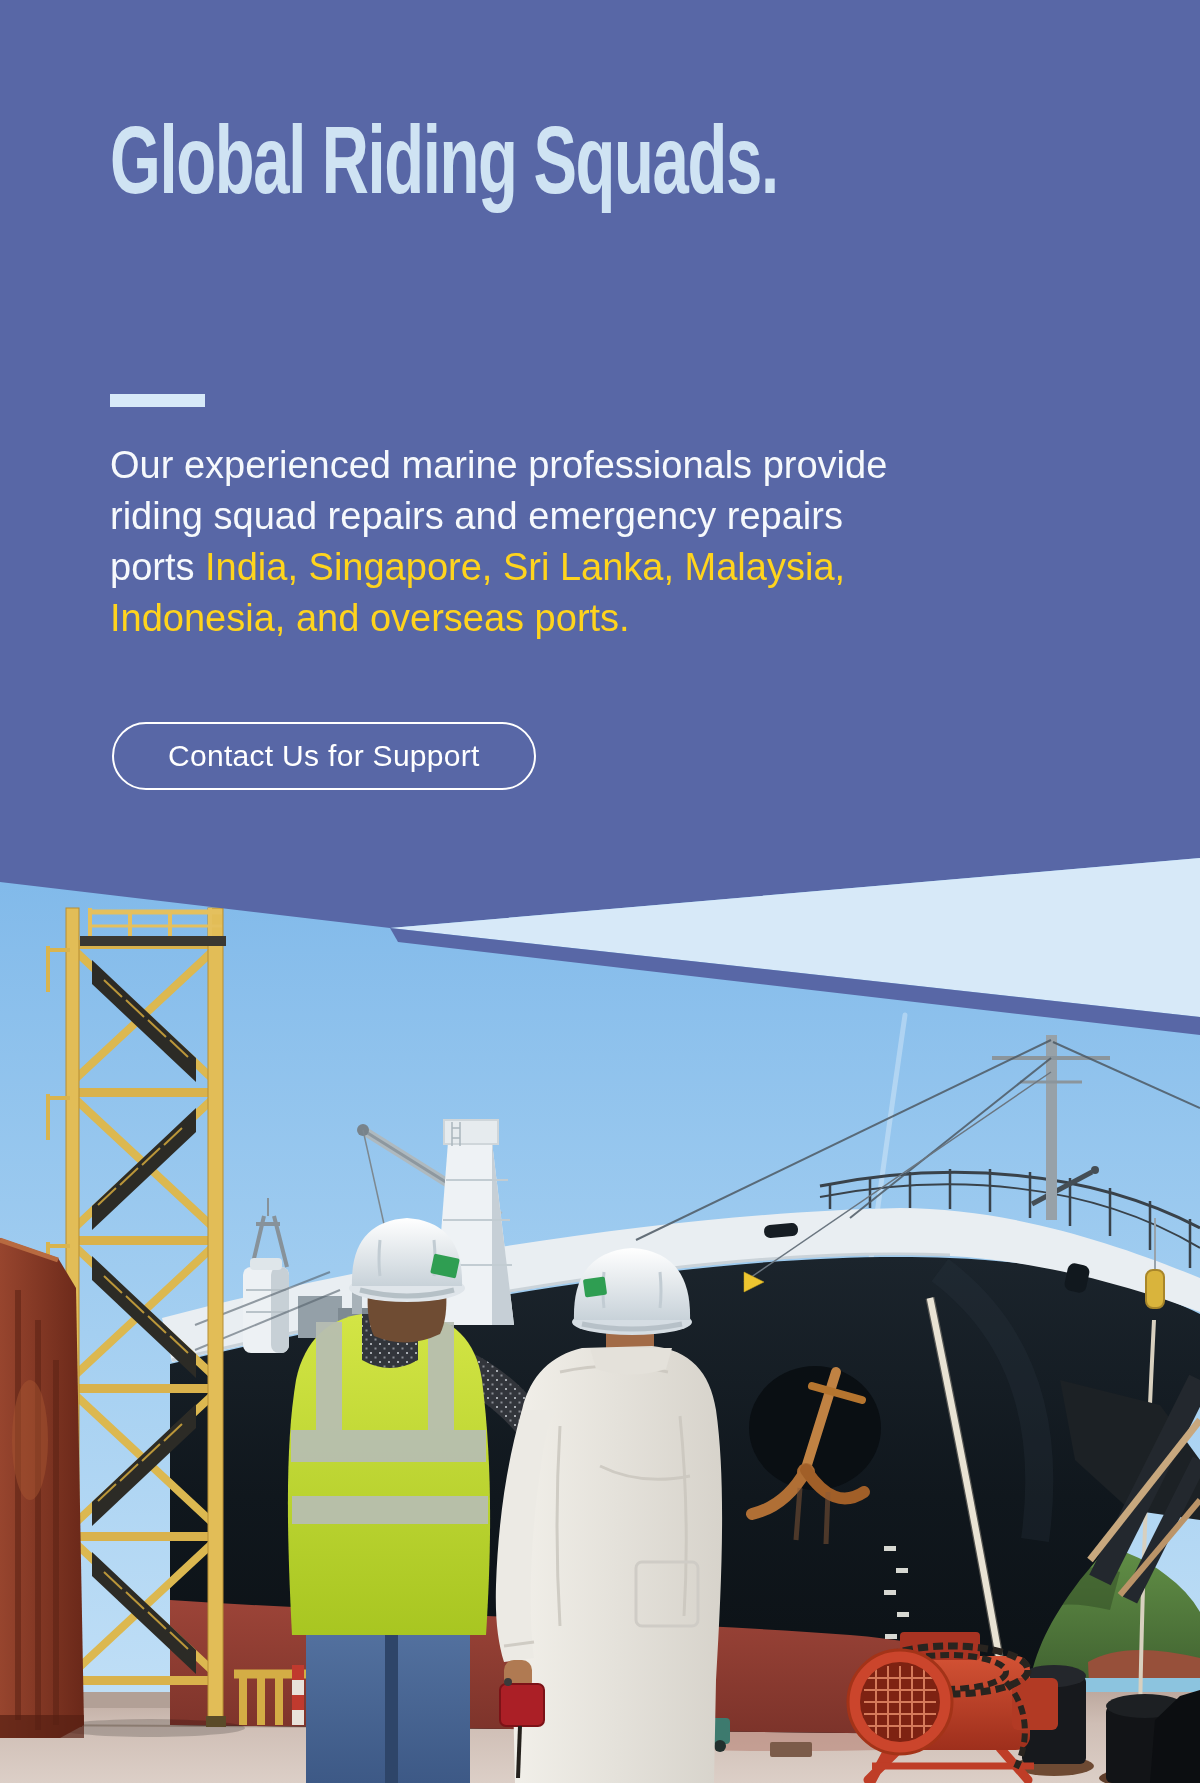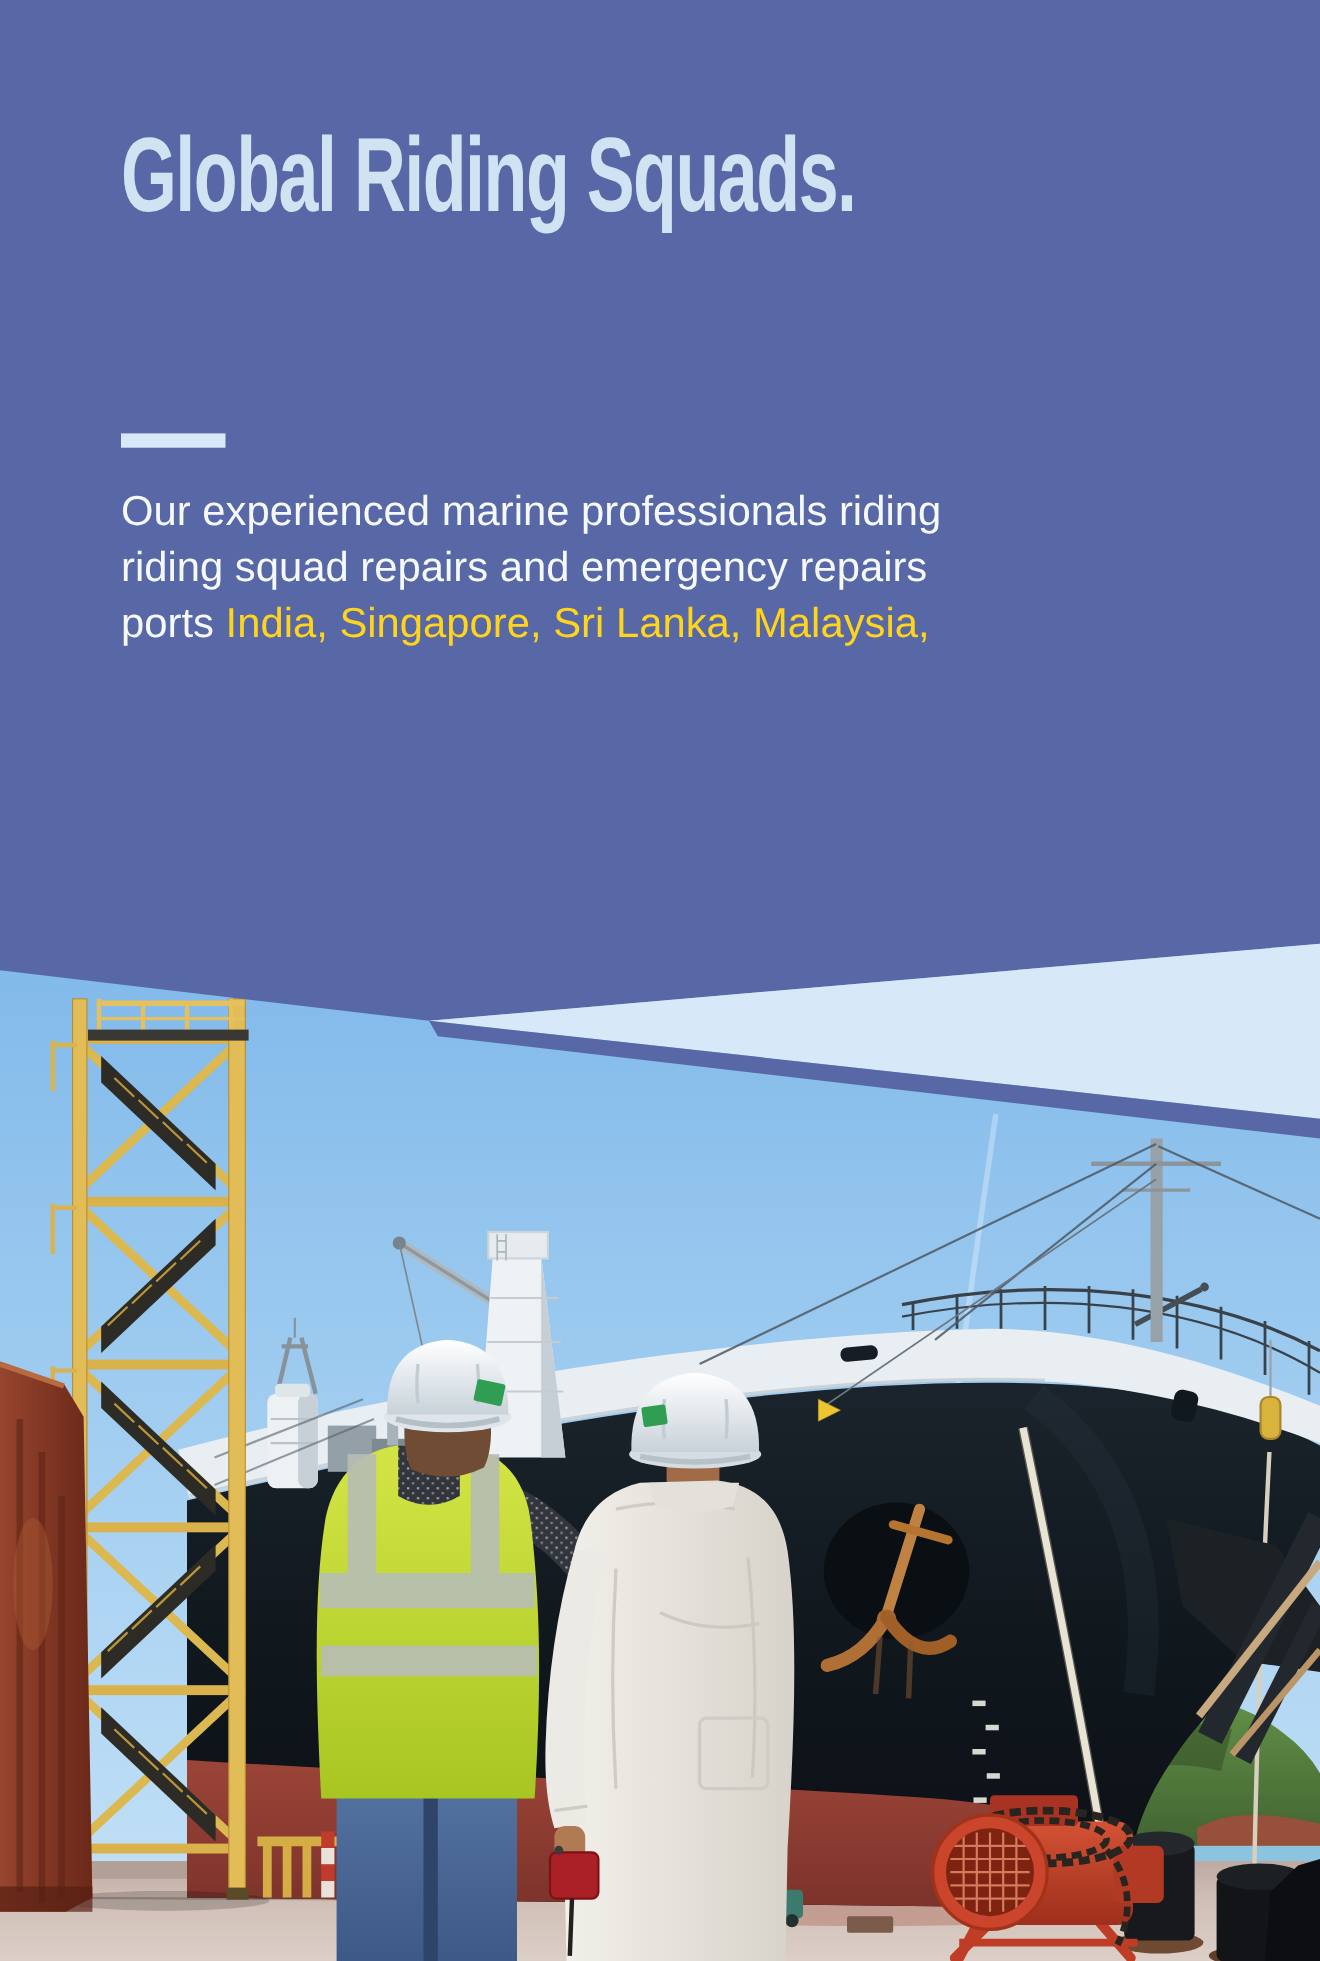--- a/index.html
+++ b/index.html
@@ -35,25 +35,27 @@
 
 <div class="page">
 
   <h1 class="headline">
     <div class="hl solid"><span>Global Riding Squads.</span></div>
   </h1>
 
   <div class="divider"></div>
 
   <div class="para">
-    <div class="pline"><span>Our experienced marine professionals riding</span></div>
+    <div class="pline"><span>Our experienced marine professionals provide</span></div>
     <div class="pline"><span>riding squad repairs and emergency repairs</span></div>
     <div class="pline"><span>ports </span><span class="hl-y">India, Singapore, Sri Lanka, Malaysia,</span></div>
+    <div class="pline"><span class="hl-y">Indonesia, and overseas ports.</span></div>
   </div>
 
+  <button class="cta">Contact Us for Support</button>
 
   <div class="photo">
   <svg width="1200" height="963" viewBox="0 0 1200 963" xmlns="http://www.w3.org/2000/svg">
     <defs>
       <linearGradient id="skyG" x1="0" y1="0" x2="0" y2="1">
         <stop offset="0" stop-color="#7db7e9"></stop>
             <stop offset=".6" stop-color="#a9d2f2"></stop>
             <stop offset="1" stop-color="#c6e2f7"></stop>
       </linearGradient>
       <linearGradient id="hullG" x1="0" y1="0" x2="0" y2="1">

